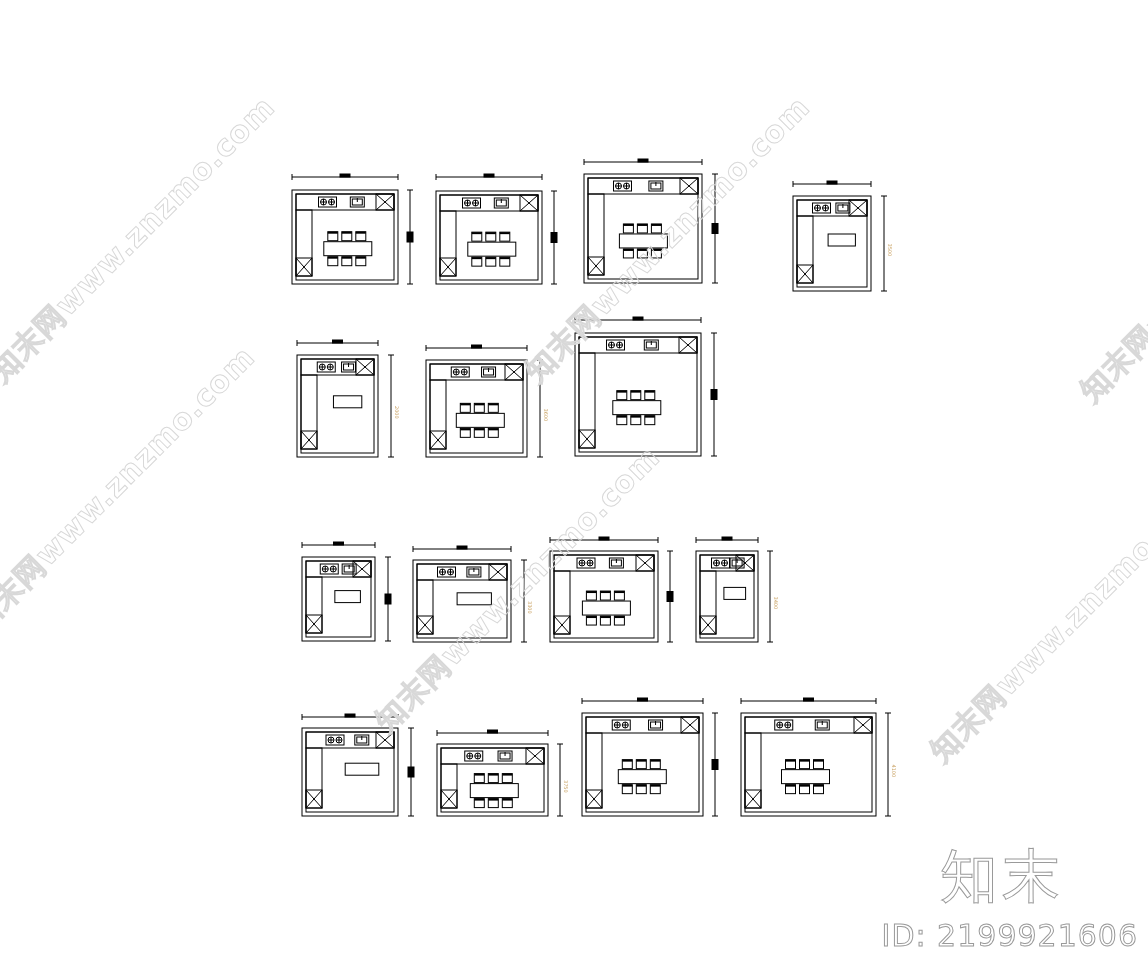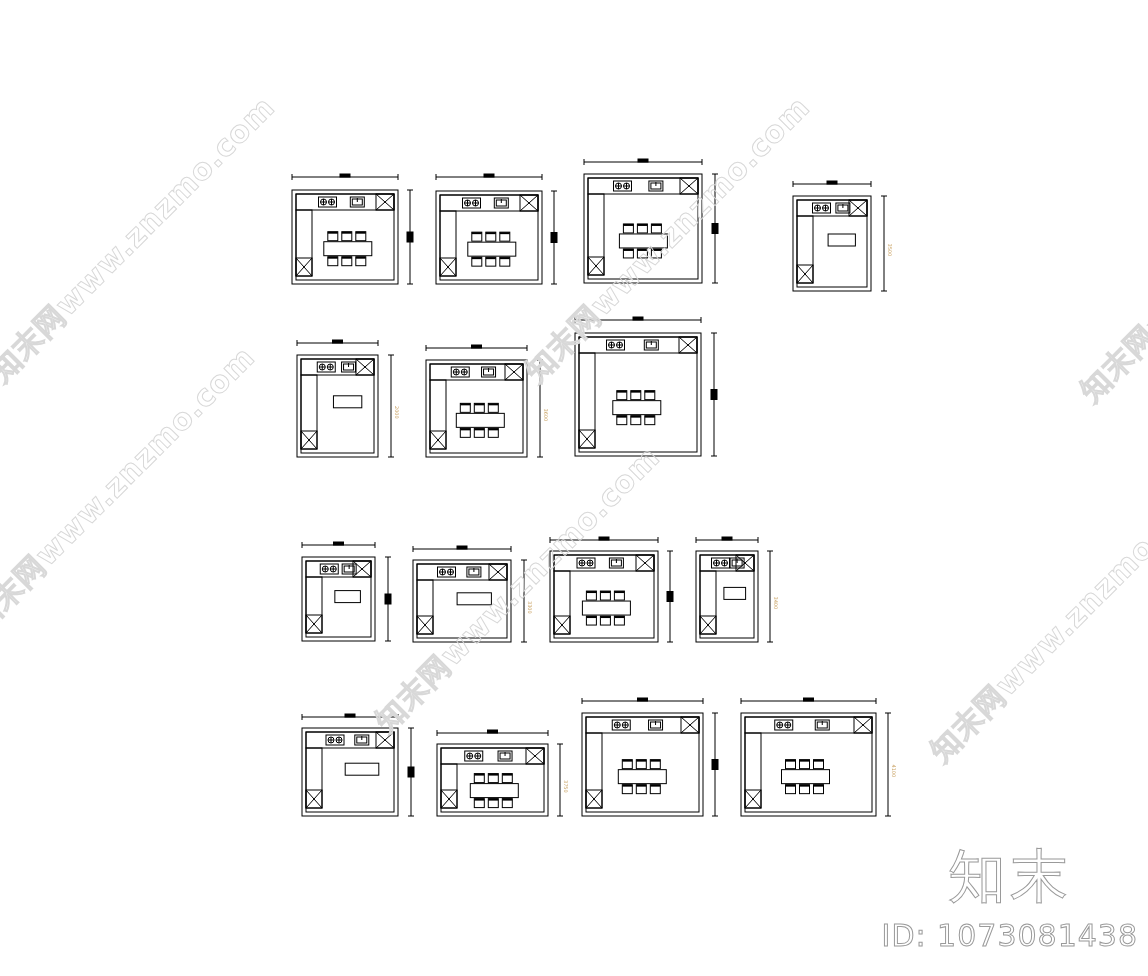--- a/index.html
+++ b/index.html
@@ -3,21 +3,21 @@
 <meta charset="utf-8">
 <style>
   html, body { margin: 0; padding: 0; background: #ffffff; }
   body { width: 1148px; height: 976px; position: relative; overflow: hidden;
          font-family: "DejaVu Sans", sans-serif; }
   #canvas { position: absolute; left: 0; top: 0; }
   .wm { position: absolute; color: transparent; -webkit-text-stroke: 1px #d8d8d8;
         font-family: "DejaVu Sans", sans-serif; font-weight: bold; font-size: 30px;
         transform: rotate(-45deg); transform-origin: left bottom; white-space: nowrap;
         letter-spacing: 1px; pointer-events: none; }
-  .brand { position: absolute; right: 76px; top: 838px; font-family: "DejaVu Sans", sans-serif;
+  .brand { position: absolute; right: 84px; top: 838px; font-family: "DejaVu Sans", sans-serif;
            font-size: 58px; color: transparent; -webkit-text-stroke: 1px #9a9a9a; letter-spacing: 4px; }
   .brand-id { position: absolute; right: 10px; top: 918px; font-family: "DejaVu Sans", sans-serif;
               font-size: 30px; color: transparent; -webkit-text-stroke: 1px #9a9a9a; letter-spacing: 1px; }
 </style>
 </head>
 <body>
 
 <svg id="canvas" width="1148" height="976" viewBox="0 0 1148 976" xmlns="http://www.w3.org/2000/svg">
   <g id="plans" fill="none" stroke="#000" stroke-width="1">
       <g>
@@ -604,13 +604,13 @@
 </svg>
 
 <div class="wm" style="left:10px; top:350px;">知末网www.znzmo.com</div>
 <div class="wm" style="left:545px; top:350px;">知末网www.znzmo.com</div>
 <div class="wm" style="left:-10px; top:600px;">知末网www.znzmo.com</div>
 <div class="wm" style="left:395px; top:700px;">知末网www.znzmo.com</div>
 <div class="wm" style="left:950px; top:730px;">知末网www.znzmo.com</div>
 <div class="wm" style="left:1100px; top:370px;">知末网www.znzmo.com</div>
 
 <div class="brand">知末</div>
-<div class="brand-id">ID: 1073081438</div>
+<div class="brand-id">ID: 2199921606</div>
 
 </body></html>

